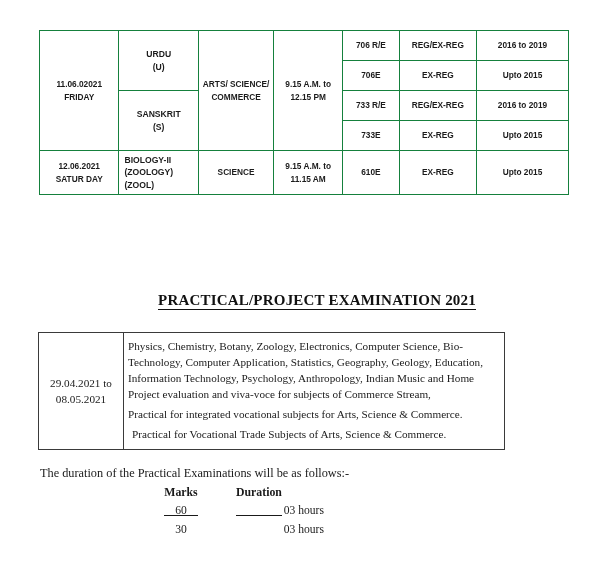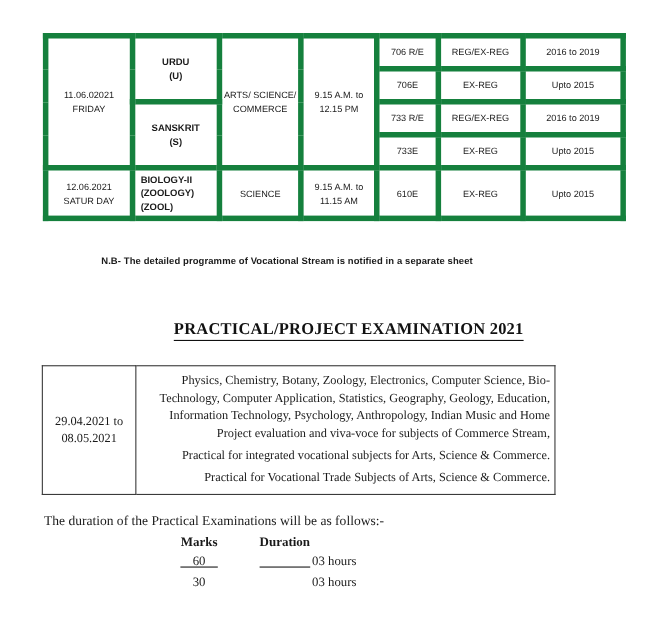--- a/index.html
+++ b/index.html
@@ -29,25 +29,26 @@
     left: 39px;
     top: 30px;
     width: 530px;
     border-collapse: collapse;
     table-layout: fixed;
     font-family: "Liberation Sans", "DejaVu Sans", sans-serif;
     font-size: 8.3px;
     color: #1b1b1b;
   }
   .exam-table td {
-    border: 5px solid #15803d;
+    border: 1px solid #15803d;
     text-align: center;
     vertical-align: middle;
     padding: 2px 1px;
     line-height: 1.45;
+    font-weight: bold;
   }
   .c-date   { width: 76px; }
   .c-sub    { width: 76px; }
   .c-stream { width: 72px; }
   .c-time   { width: 66px; }
   .c-code   { width: 54px; }
   .c-reg    { width: 74px; }
   .c-year   { width: 88px; }
 
   .sub-cell {
@@ -112,21 +113,21 @@
     vertical-align: middle;
     padding: 3px 4px;
   }
   .pt-date {
     width: 76px;
     text-align: center;
     white-space: nowrap;
     line-height: 1.45;
   }
   .pt-body {
-    text-align: right;
+    text-align: left;
     padding: 5px 5px 5px 7px;
     line-height: 1.42;
     height: 110px;
   }
   .pt-body .para {
     margin: 0 0 0 0;
   }
   .pt-body .line-indent {
     padding-left: 4px;
   }
@@ -243,21 +244,20 @@
           <div>9.15 A.M. to</div>
           <div>11.15 AM</div>
         </td>
         <td>610E</td>
         <td>EX-REG</td>
         <td>Upto 2015</td>
       </tr>
     </tbody>
   </table>
 
-  <div class="nb-note">N.B- The detailed programme of Vocational Stream is  notified in a separate sheet</div>
 
   <div class="section-heading">
     <span>PRACTICAL/PROJECT EXAMINATION 2021</span>
   </div>
 
   <table class="practical-table">
     <tbody>
       <tr>
         <td class="pt-date">
           <div>29.04.2021 to</div>

